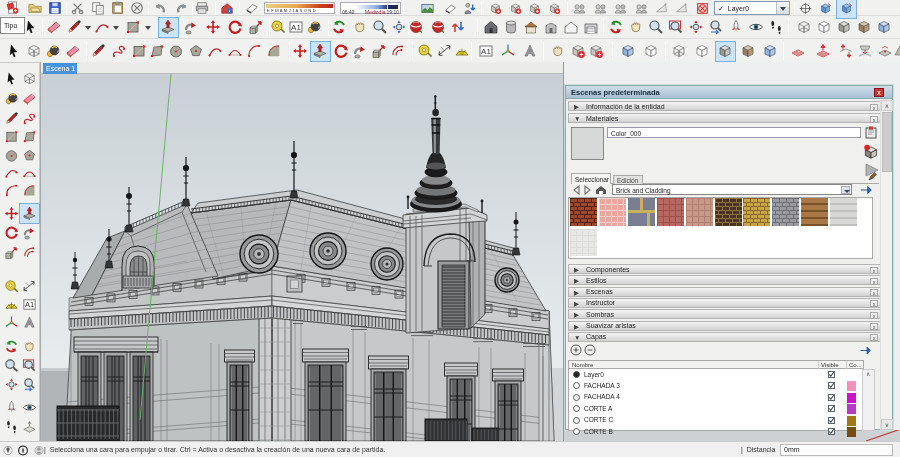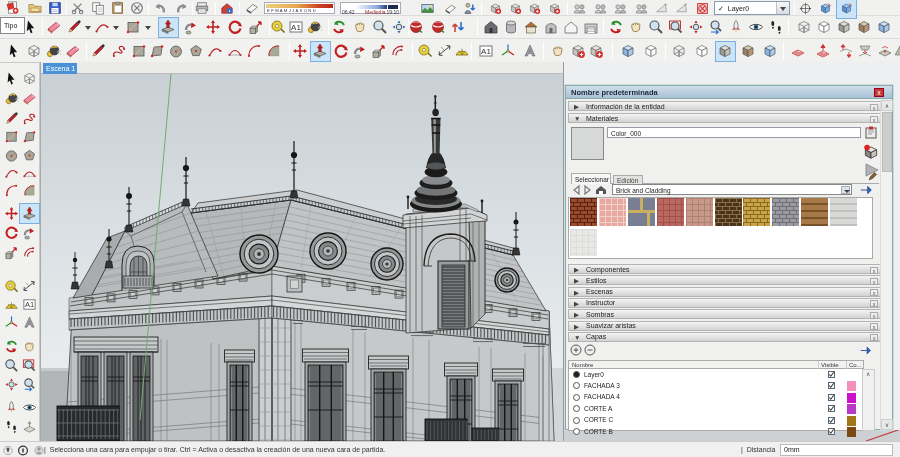--- a/index.html
+++ b/index.html
@@ -1002,21 +1002,21 @@
     </svg>
 </div>
 <div class="abs" style="left:563px;top:62px;width:337px;height:379px;background:#edeff0;border-left:1px solid #999;">
 <div class="abs" style="left:0;top:368px;width:337px;height:11px;background:#ced1d3;">
       <svg width="337" height="11" style="position:absolute;left:0;top:0;">
         <path d="M302 11 L337 -1" stroke="#c04040" stroke-width="1.2" fill="none"></path>
       </svg>
     </div>
 <div class="abs" style="left:1px;top:23px;width:328px;height:345px;background:#f0f0ef;border:1px solid #8aa;box-shadow:0 0 0 1px #cdd;">
 <div class="abs" style="left:0;top:0;width:326px;height:13px;background:linear-gradient(#cfdde9,#a9c0d4);border-bottom:1px solid #8aa;">
-        <b style="position:absolute;left:5px;top:2px;font-size:7.5px;color:#1a2a3a;">Nombre predeterminada</b>
+        <b style="position:absolute;left:5px;top:2px;font-size:7.5px;color:#1a2a3a;">Escenas predeterminada</b>
         <div style="position:absolute;right:8px;top:1.5px;width:10px;height:9px;background:#c23a32;border:1px solid #902;color:#fff;font-size:7px;text-align:center;line-height:8px;">x</div>
       </div>
 <div class="abs" style="left:2px;top:15px;width:313px;height:10px;background:linear-gradient(#f4f4f4,#d2d2d2);border:1px solid #b4b4b4;">
         <span style="position:absolute;left:5px;top:1px;font-size:6.5px;color:#444;">▶</span>
         <span style="position:absolute;left:17px;top:0.5px;font-size:7px;color:#222;">Información de la entidad</span>
         <div style="position:absolute;right:2px;top:1.5px;width:8px;height:7px;background:#eee;border:1px solid #aaa;font-size:5.5px;text-align:center;line-height:6px;color:#555;">x</div>
       </div>
 <div class="abs" style="left:2px;top:27px;width:313px;height:10px;background:linear-gradient(#f4f4f4,#d2d2d2);border:1px solid #b4b4b4;">
         <span style="position:absolute;left:5px;top:1px;font-size:6.5px;color:#444;">▼</span>
         <span style="position:absolute;left:17px;top:0.5px;font-size:7px;color:#222;">Materiales</span>

